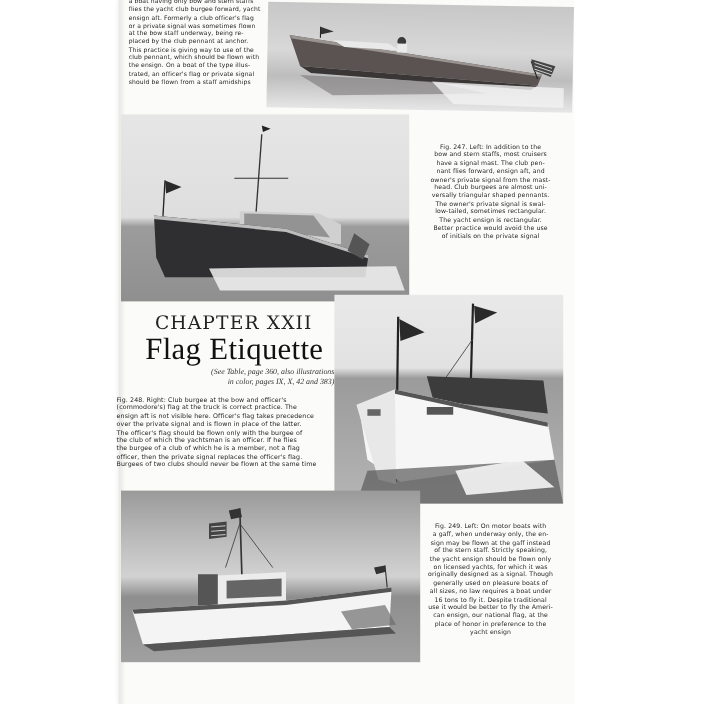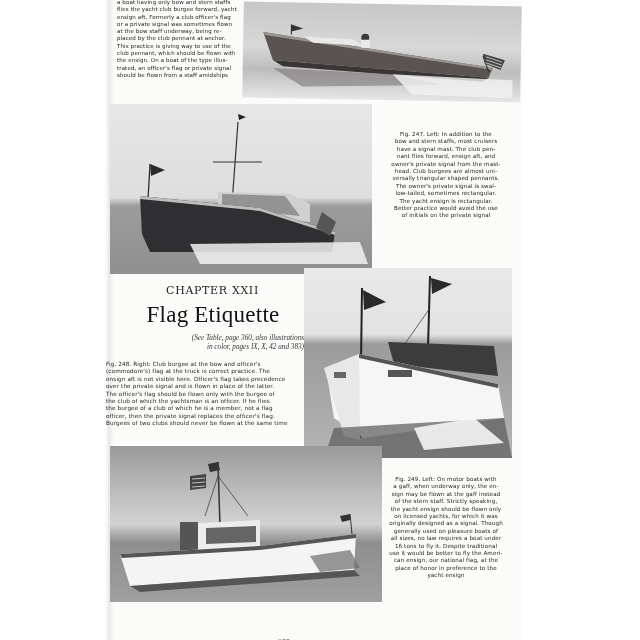--- a/index.html
+++ b/index.html
@@ -23,25 +23,25 @@
       font-size: 5.6px; line-height: 7.2px; letter-spacing: 0.02em;
       white-space: pre-line;
     }
     .photo {
       position: absolute; overflow: hidden;
       background: linear-gradient(180deg, #dcdcdc 0%, #c9c9c9 55%, #8e8e8e 70%, #b5b5b5 100%);
     }
     .photo svg { display: block; width: 100%; height: 100%; }
     .chapter-label {
       position: absolute; left: 120px; top: 284px; width: 185px; text-align: center;
-      font-family: "DejaVu Serif", serif; font-size: 11px; letter-spacing: 0.06em; color: #222;
+      font-family: "DejaVu Serif", serif; font-size: 17px; letter-spacing: 0.06em; color: #222;
     }
     .chapter-title {
       position: absolute; left: 118px; top: 302px; width: 190px; text-align: center;
-      font-family: "Liberation Serif", serif; font-size: 23px; color: #111; letter-spacing: 0.01em;
+      font-family: "Liberation Serif", serif; font-size: 28px; color: #111; letter-spacing: 0.01em;
     }
     .chapter-note {
       position: absolute; left: 122px; top: 334px; width: 182px; text-align: right;
       font-family: "Liberation Serif", serif; font-style: italic; font-size: 7.2px; line-height: 9px; color: #333;
       white-space: pre-line;
     }
     .page-number {
       position: absolute; left: 278px; top: 638px;
       font-family: Liberation Serif, serif; font-size: 8px; color: #777;
     }

